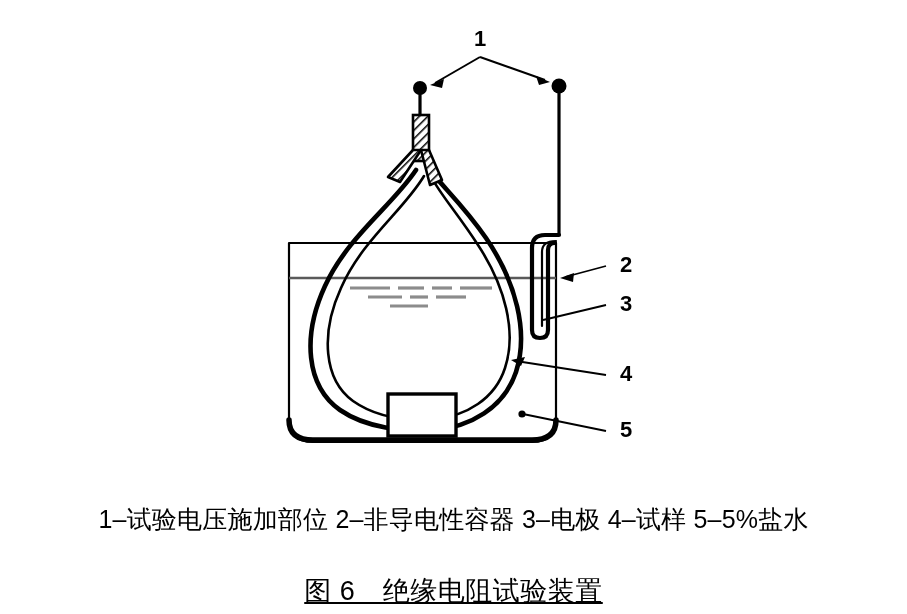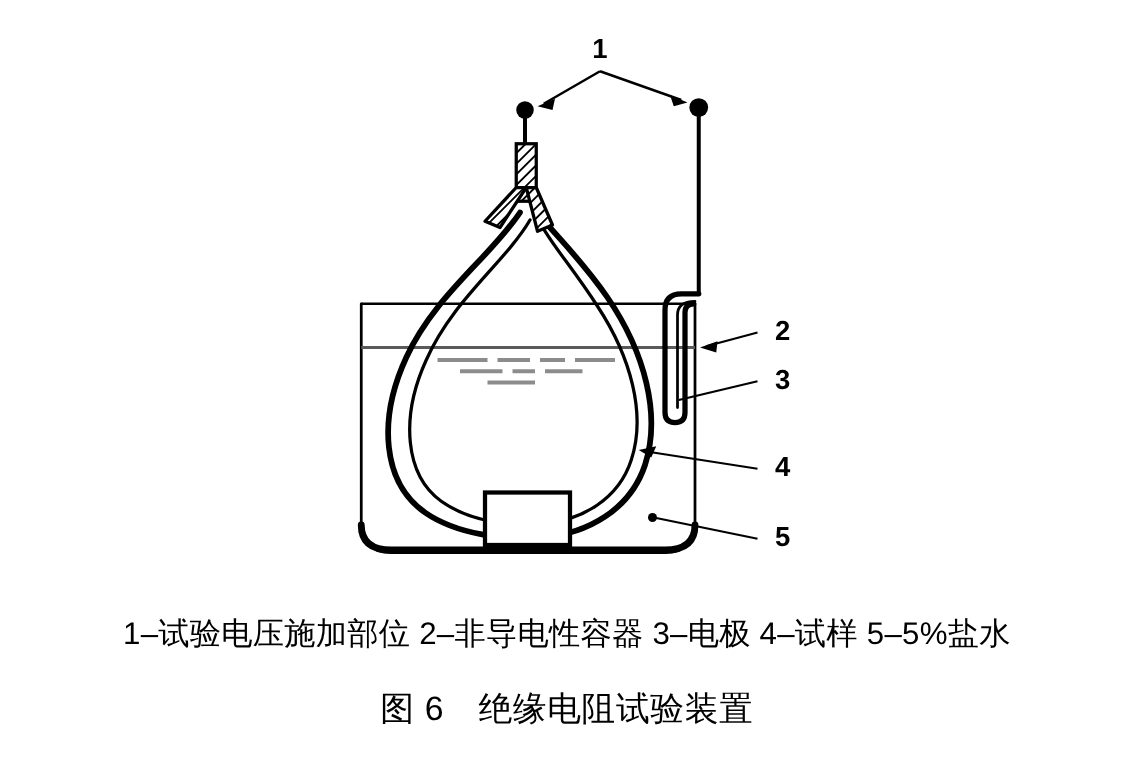--- a/index.html
+++ b/index.html
@@ -26,34 +26,36 @@
     top: 0;
     width: 907px;
     height: 470px;
     display: block;
   }
   .caption-block {
     position: absolute;
     left: 0;
     width: 907px;
     text-align: center;
+    margin-top: 12px;
   }
   #legend-line {
     top: 490px;
     font-size: 25px;
     line-height: 34px;
     letter-spacing: 0.2px;
     white-space: nowrap;
   }
   #figure-title {
-    top: 548px;
+    top: 560px;
     font-size: 27px;
     line-height: 38px;
     letter-spacing: 0.5px;
     white-space: nowrap;
+    text-decoration: underline;
   }
   .callout-text {
     font-family: "Liberation Sans", "DejaVu Sans", sans-serif;
     font-size: 22px;
     font-weight: 700;
     fill: #000000;
   }
 </style>
 </head>
 <body>

